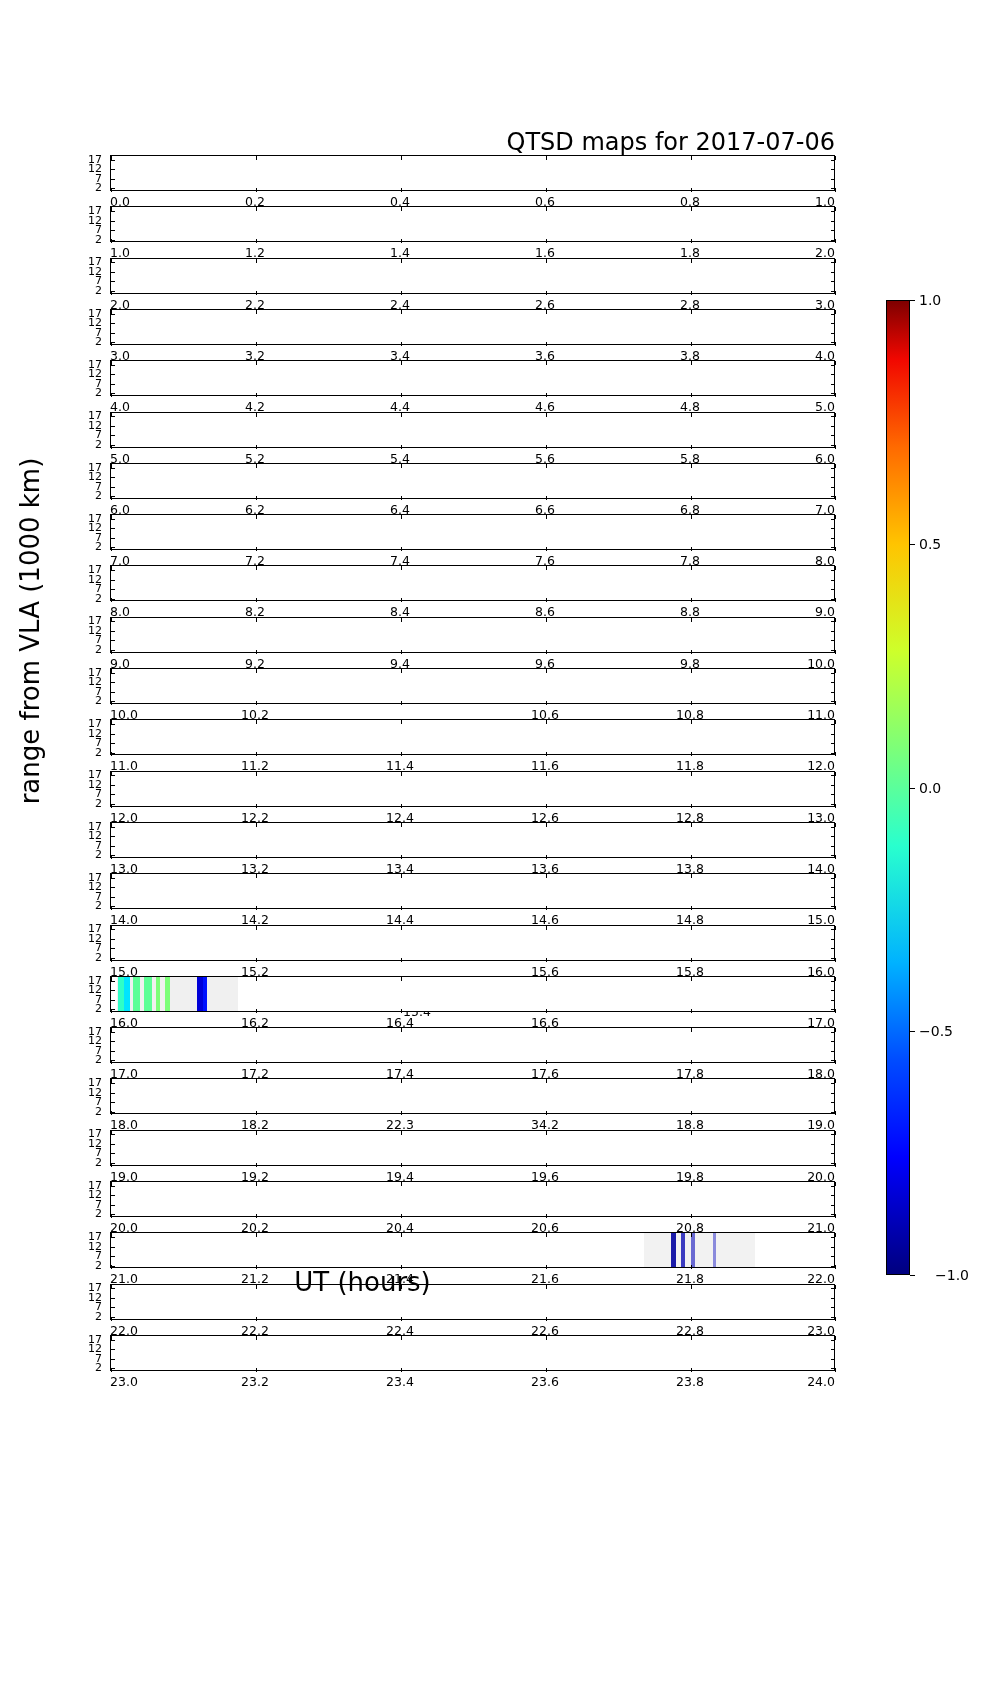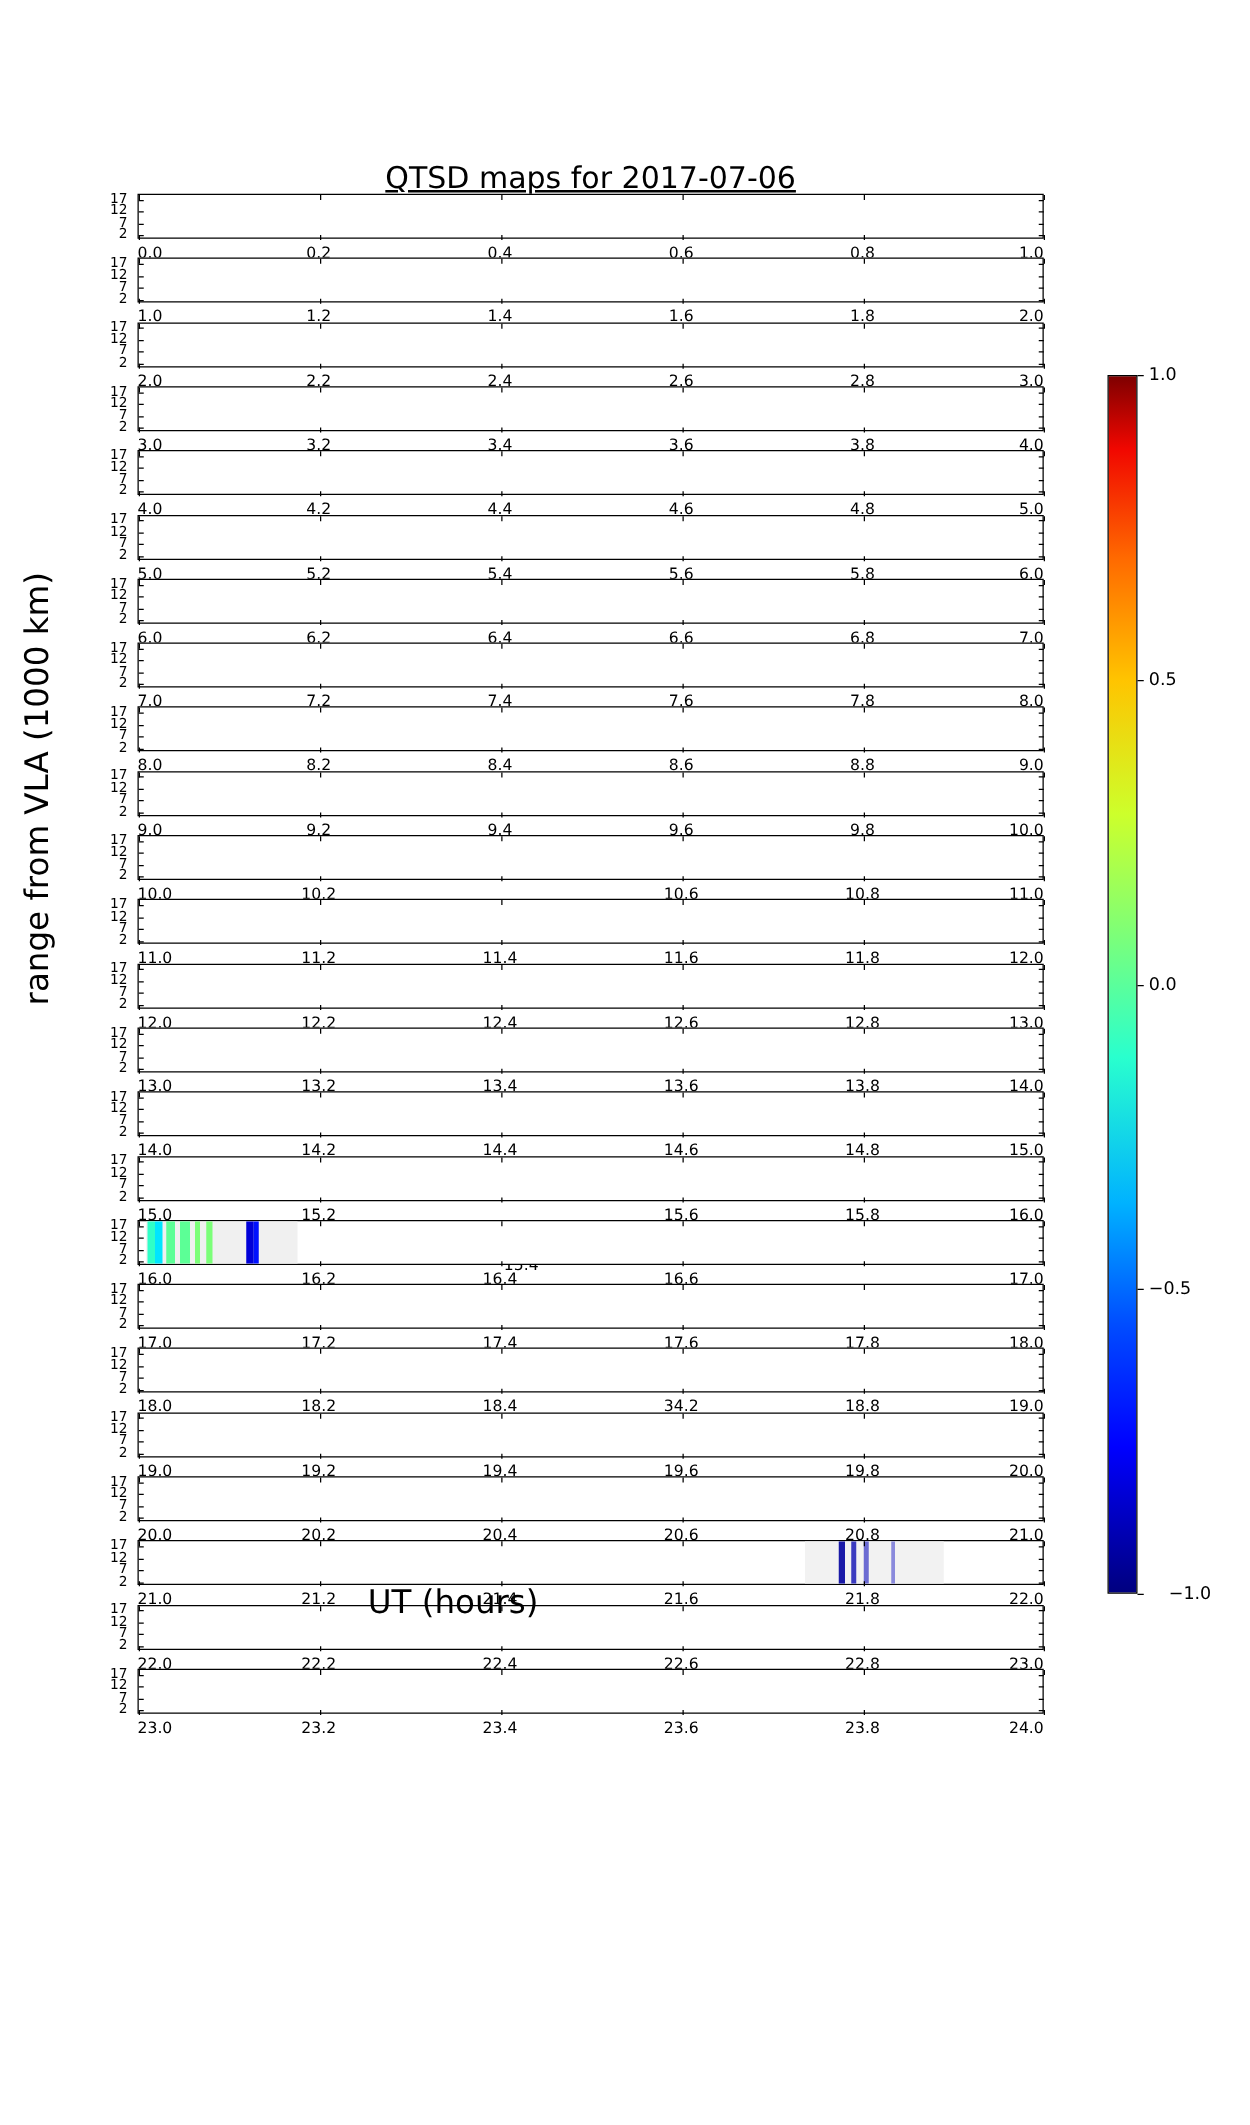--- a/index.html
+++ b/index.html
@@ -21,25 +21,24 @@
     width: 1000px;
     height: 1700px;
   }
 
   
   #chart-title {
     position: absolute;
     left: 110px;
     top: 128px;
     width: 725px;
-    text-align: center;
+    text-align: right;
     font-size: 24px;
     color: #000000;
     white-space: nowrap;
-    text-decoration: underline;
   }
 
   
   #panel-stack {
     position: absolute;
     left: 110px;
     top: 155px;
     width: 725px;
     height: 1232px;
   }
@@ -776,21 +775,21 @@
         <div class="xtick" style="left: 580px; top: 0px; height: 4px;"></div>
         <div class="xtick" style="left: 724px; top: 32px; height: 4px;"></div>
         <div class="xtick" style="left: 724px; top: 0px; height: 4px;"></div>
       </div>
       <div class="ytick-label" style="top: 955.611px;">2</div>
       <div class="ytick-label" style="top: 946.137px;">7</div>
       <div class="ytick-label" style="top: 936.663px;">12</div>
       <div class="ytick-label" style="top: 927.189px;">17</div>
       <div class="xtick-label" style="left: 0px; top: 962.4px; transform: translateX(0px);">18.0</div>
       <div class="xtick-label" style="left: 145px; top: 962.4px;">18.2</div>
-      <div class="xtick-label" style="left: 290px; top: 962.4px;">18.4</div>
+      <div class="xtick-label" style="left: 290px; top: 962.4px;">22.3</div>
       <div class="xtick-label" style="left: 435px; top: 962.4px;">34.2</div>
       <div class="xtick-label" style="left: 580px; top: 962.4px;">18.8</div>
       <div class="xtick-label" style="left: 725px; top: 962.4px; transform: translateX(-100%);">19.0</div>
       <div class="panel" style="top: 923.4px; height: 36px;">
         <div class="panel-inner"></div>
         <div class="ytick" style="left: 0px; width: 4px; top: 32.21px;"></div>
         <div class="ytick" style="left: 720px; width: 4px; top: 32.21px;"></div>
         <div class="ytick" style="left: 0px; width: 4px; top: 22.74px;"></div>
         <div class="ytick" style="left: 720px; width: 4px; top: 22.74px;"></div>
         <div class="ytick" style="left: 0px; width: 4px; top: 13.26px;"></div>

